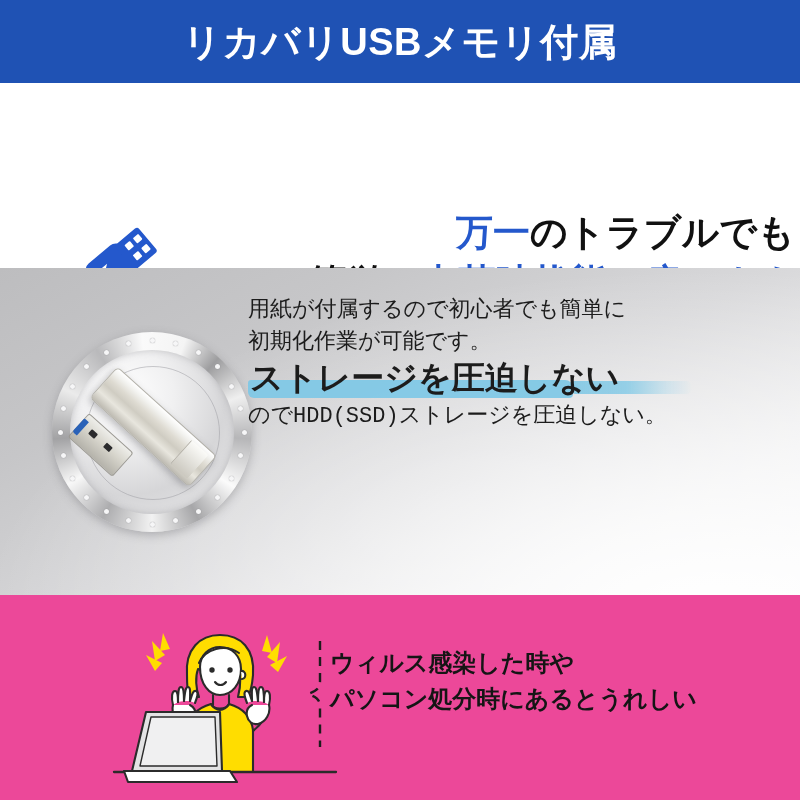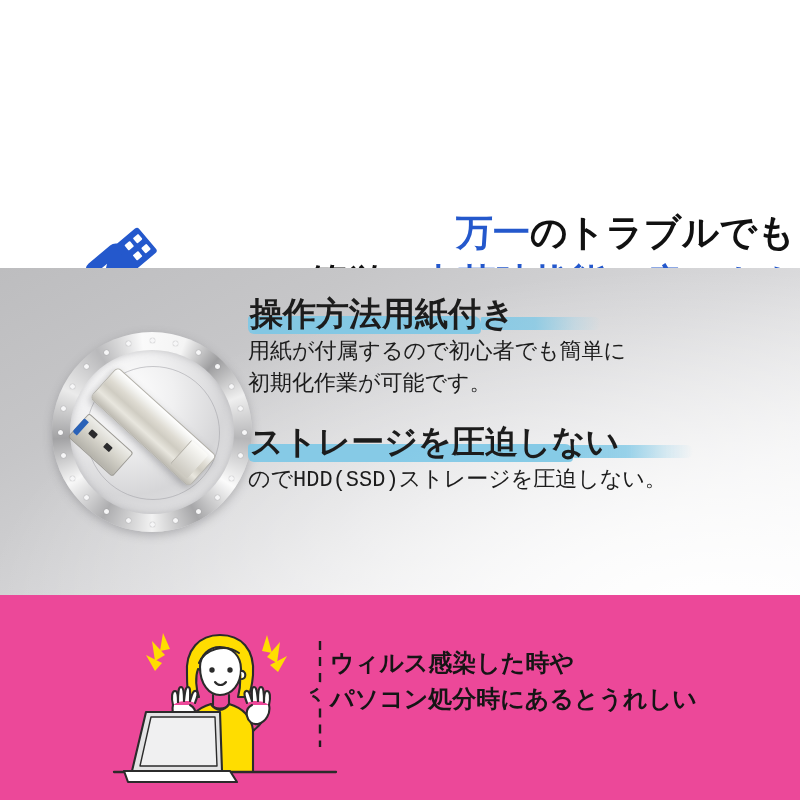--- a/index.html
+++ b/index.html
@@ -227,21 +227,21 @@
     white-space: nowrap;
   }
   .feat-body {
     margin-top: 2px;
     font-size: 22px;
     color: #1c1c1c;
     line-height: 30px;
     white-space: nowrap;
     font-family: Liberation Mono, monospace;
   }
-  .feat-block-2 { margin-top: 22px; }
+  .feat-block-2 { }
 
   
   .bottom {
     position: absolute;
     left: 0;
     top: 595px;
     width: 800px;
     height: 205px;
     background: #ec4899;
     padding-left: 48px;
@@ -272,20 +272,23 @@
     color: #151515;
     line-height: 36px;
     white-space: nowrap;
   }
 </style>
 </head>
 <body>
 
 <div id="page">
 
+  <div class="banner">
+    <div class="banner-title">リカバリUSBメモリ付属</div>
+  </div>
 
   <div class="lead">
 
     <div class="usb-glyph">
       <svg viewBox="0 0 84 74" width="84" height="74" aria-hidden="true">
         <g transform="rotate(-40 42 37)">
           <rect x="8" y="18" width="46" height="38" rx="9" fill="#2458cc"></rect>
           <rect x="48" y="21" width="30" height="32" rx="3" fill="#2458cc"></rect>
           <rect x="56" y="27" width="7" height="7" rx="1" fill="#ffffff"></rect>
           <rect x="56" y="40" width="7" height="7" rx="1" fill="#ffffff"></rect>
@@ -339,24 +342,20 @@
       <div class="usb-plug">
         <span class="blue-tip"></span>
         <span class="pin p1"></span>
         <span class="pin p2"></span>
       </div>
     </div>
 
     <div class="features">
 
       <div class="feat-block">
-        <div class="feat-head-wrap">
-          <span class="brush" style="width: 233px;"></span>
-          <div class="feat-head">操作方法用紙付き</div>
-        </div>
         <div class="feat-body">用紙が付属するので初心者でも簡単に</div>
         <div class="feat-body">初期化作業が可能です。</div>
       </div>
 
       <div class="feat-block feat-block-2">
         <div class="feat-head-wrap">
           <span class="brush" style="width: 325px;"></span>
           <div class="feat-head">ストレージを圧迫しない</div>
         </div>
         <div class="feat-body">のでHDD(SSD)ストレージを圧迫しない。</div>

